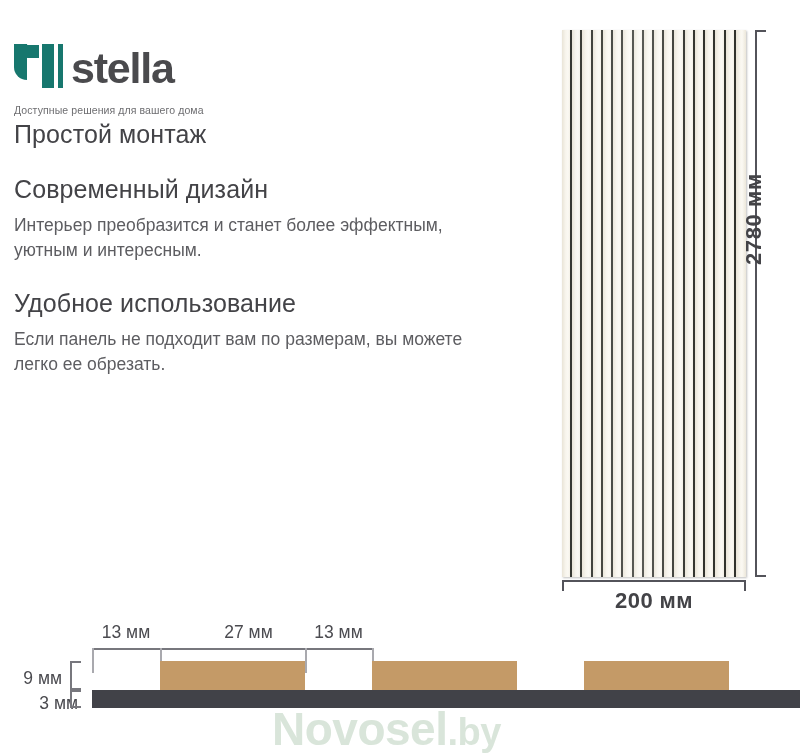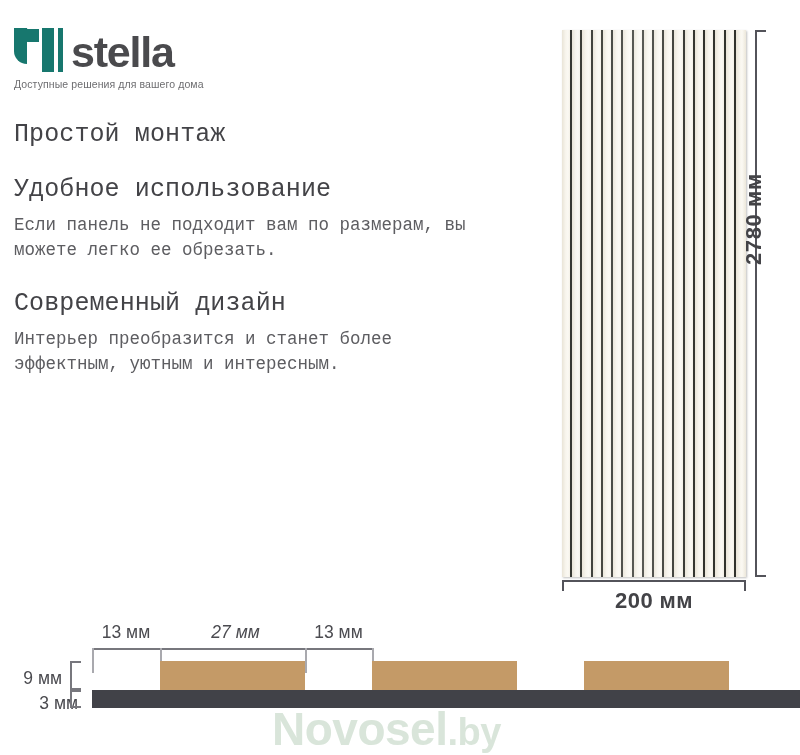--- a/index.html
+++ b/index.html
@@ -7,36 +7,36 @@
     width:800px;height:755px;
     background:#ffffff;
     font-family:"Liberation Sans", sans-serif;
     position:relative;
     overflow:hidden;
     -webkit-font-smoothing:antialiased;
   }
 
   
   #logo-block{position:absolute;left:14px;top:26px;}
-  #logo-row{display:flex;align-items:flex-end;height:46px;}
+  #logo-row{display:flex;align-items:flex-end;height:46px;margin-top:16px;}
   #logo-mark{position:relative;width:48px;height:44px;margin-right:9px;}
   .bar{position:absolute;background:#17776e;}
   #bar-j{left:0;top:0;width:13px;height:36px;border-bottom-left-radius:13px;}
   #bar-hook{left:0;top:22px;width:25px;height:14px;border-bottom-left-radius:14px;
             border-left:13px solid #17776e;border-bottom:13px solid #17776e;
             box-sizing:border-box;background:transparent;}
   #bar-2{left:28px;top:0;width:12px;height:44px;}
   #bar-3{left:44px;top:0;width:5px;height:44px;}
   #logo-word{font-size:43px;font-weight:700;color:#4a4a4d;letter-spacing:-1.2px;
              line-height:40px;}
-  #logo-tagline{font-size:10.5px;color:#6d6d70;margin-top:6px;letter-spacing:.1px;}
+  #logo-tagline{font-size:10.5px;color:#6d6d70;margin-top:16px;letter-spacing:.1px;}
 
   
   #features{position:absolute;left:14px;top:120px;width:470px;}
-  .feature{margin-bottom:26px;font-family:Liberation Mono, monospace;}
+  .feature{margin-bottom:26px;}
   .f-title{font-size:25px;color:#434347;font-weight:400;margin:0 0 9px 0;letter-spacing:.1px;}
   .f-body{font-size:17.5px;color:#5d5d61;line-height:25px;margin:0;}
 
   
   #panel-wrap{position:absolute;left:562px;top:30px;}
   #panel{
     position:relative;width:184px;height:547px;
     background:#f2efe6;
     box-shadow:1px 1px 2px rgba(0,0,0,.25);
     overflow:hidden;
@@ -108,27 +108,27 @@
   <div id="logo-tagline">Доступные решения для вашего дома</div>
 </div>
 
 <div id="features">
 
   <div class="feature">
     <h2 class="f-title">Простой монтаж</h2>
   </div>
 
   <div class="feature">
+    <h2 class="f-title">Современный дизайн</h2>
+    <p class="f-body">Интерьер преобразится и станет более эффектным, уютным и интересным.</p>
+  </div>
+
+  <div class="feature">
     <h2 class="f-title">Удобное использование</h2>
     <p class="f-body">Если панель не подходит вам по размерам, вы можете легко ее обрезать.</p>
-  </div>
-
-  <div class="feature">
-    <h2 class="f-title">Современный дизайн</h2>
-    <p class="f-body">Интерьер преобразится и станет более эффектным, уютным и интересным.</p>
   </div>
 
 </div>
 
 <div id="panel-wrap">
   <div id="panel">
     <div id="panel-slats">
         <div class="slat-face" style="left: 0px; width: 10.2222px;"></div>
         <div class="groove" style="left: 8.22222px; background: rgb(50, 51, 45);"></div>
         <div class="slat-face" style="left: 10.2222px; width: 10.2222px;"></div>
@@ -181,21 +181,21 @@
   <div class="tick t"></div>
   <div class="tick b"></div>
 </div>
 <div id="label-height">
   <span>2780 мм</span>
 </div>
 
 <div id="xsec">
 
   <div class="xs-toplabel" style="left:92px;width:68px;top:7px;">13 мм</div>
-  <div class="xs-toplabel" style="left:163px;width:145px;top:7px;font-style:italic;">27 мм</div>
+  <div class="xs-toplabel" style="left:176px;width:145px;top:7px;">27 мм</div>
   <div class="xs-toplabel" style="left:305px;width:67px;top:7px;">13 мм</div>
 
   <div class="xs-dimline" style="left:92px;width:281px;top:33px;"></div>
   <div class="xs-tick" style="left:92px;top:33px;height:25px;"></div>
   <div class="xs-tick" style="left:160px;top:33px;height:25px;"></div>
   <div class="xs-tick" style="left:305px;top:33px;height:25px;"></div>
   <div class="xs-tick" style="left:372px;top:33px;height:25px;"></div>
 
   <div class="xs-vlabel" style="left:0;width:62px;top:53px;">9 мм</div>
   <div class="xs-vlabel" style="left:16px;width:62px;top:78px;">3 мм</div>

